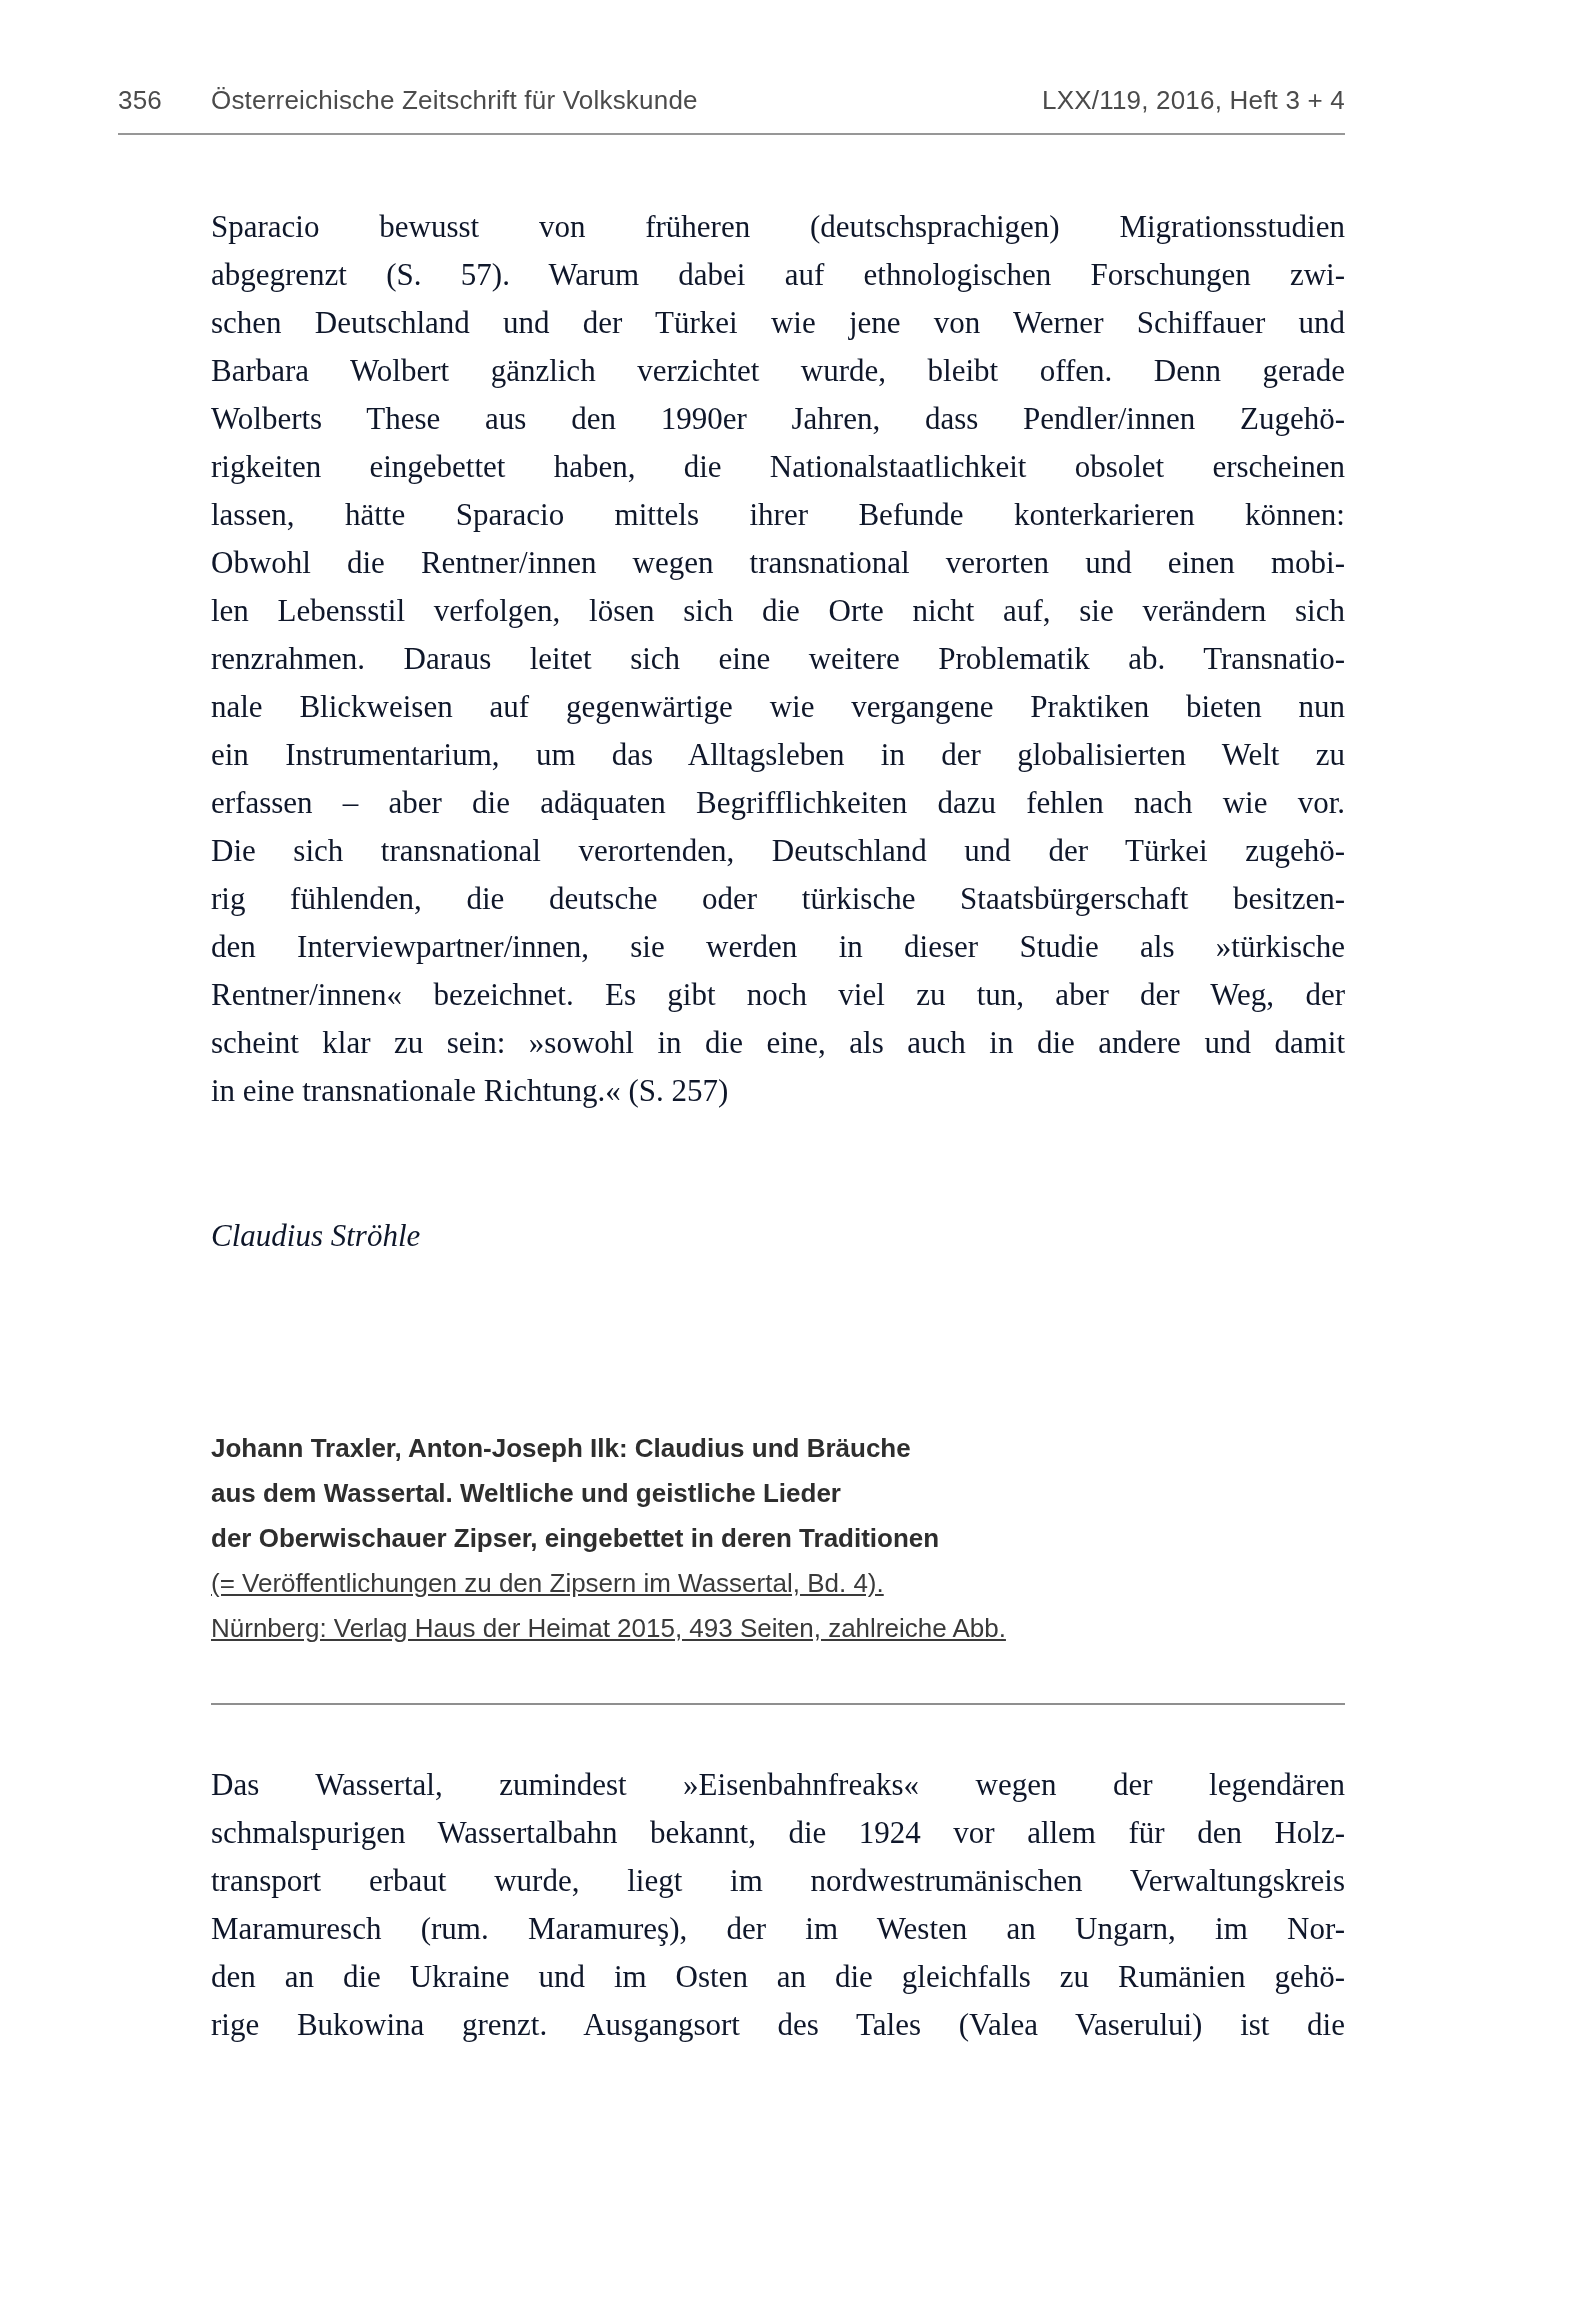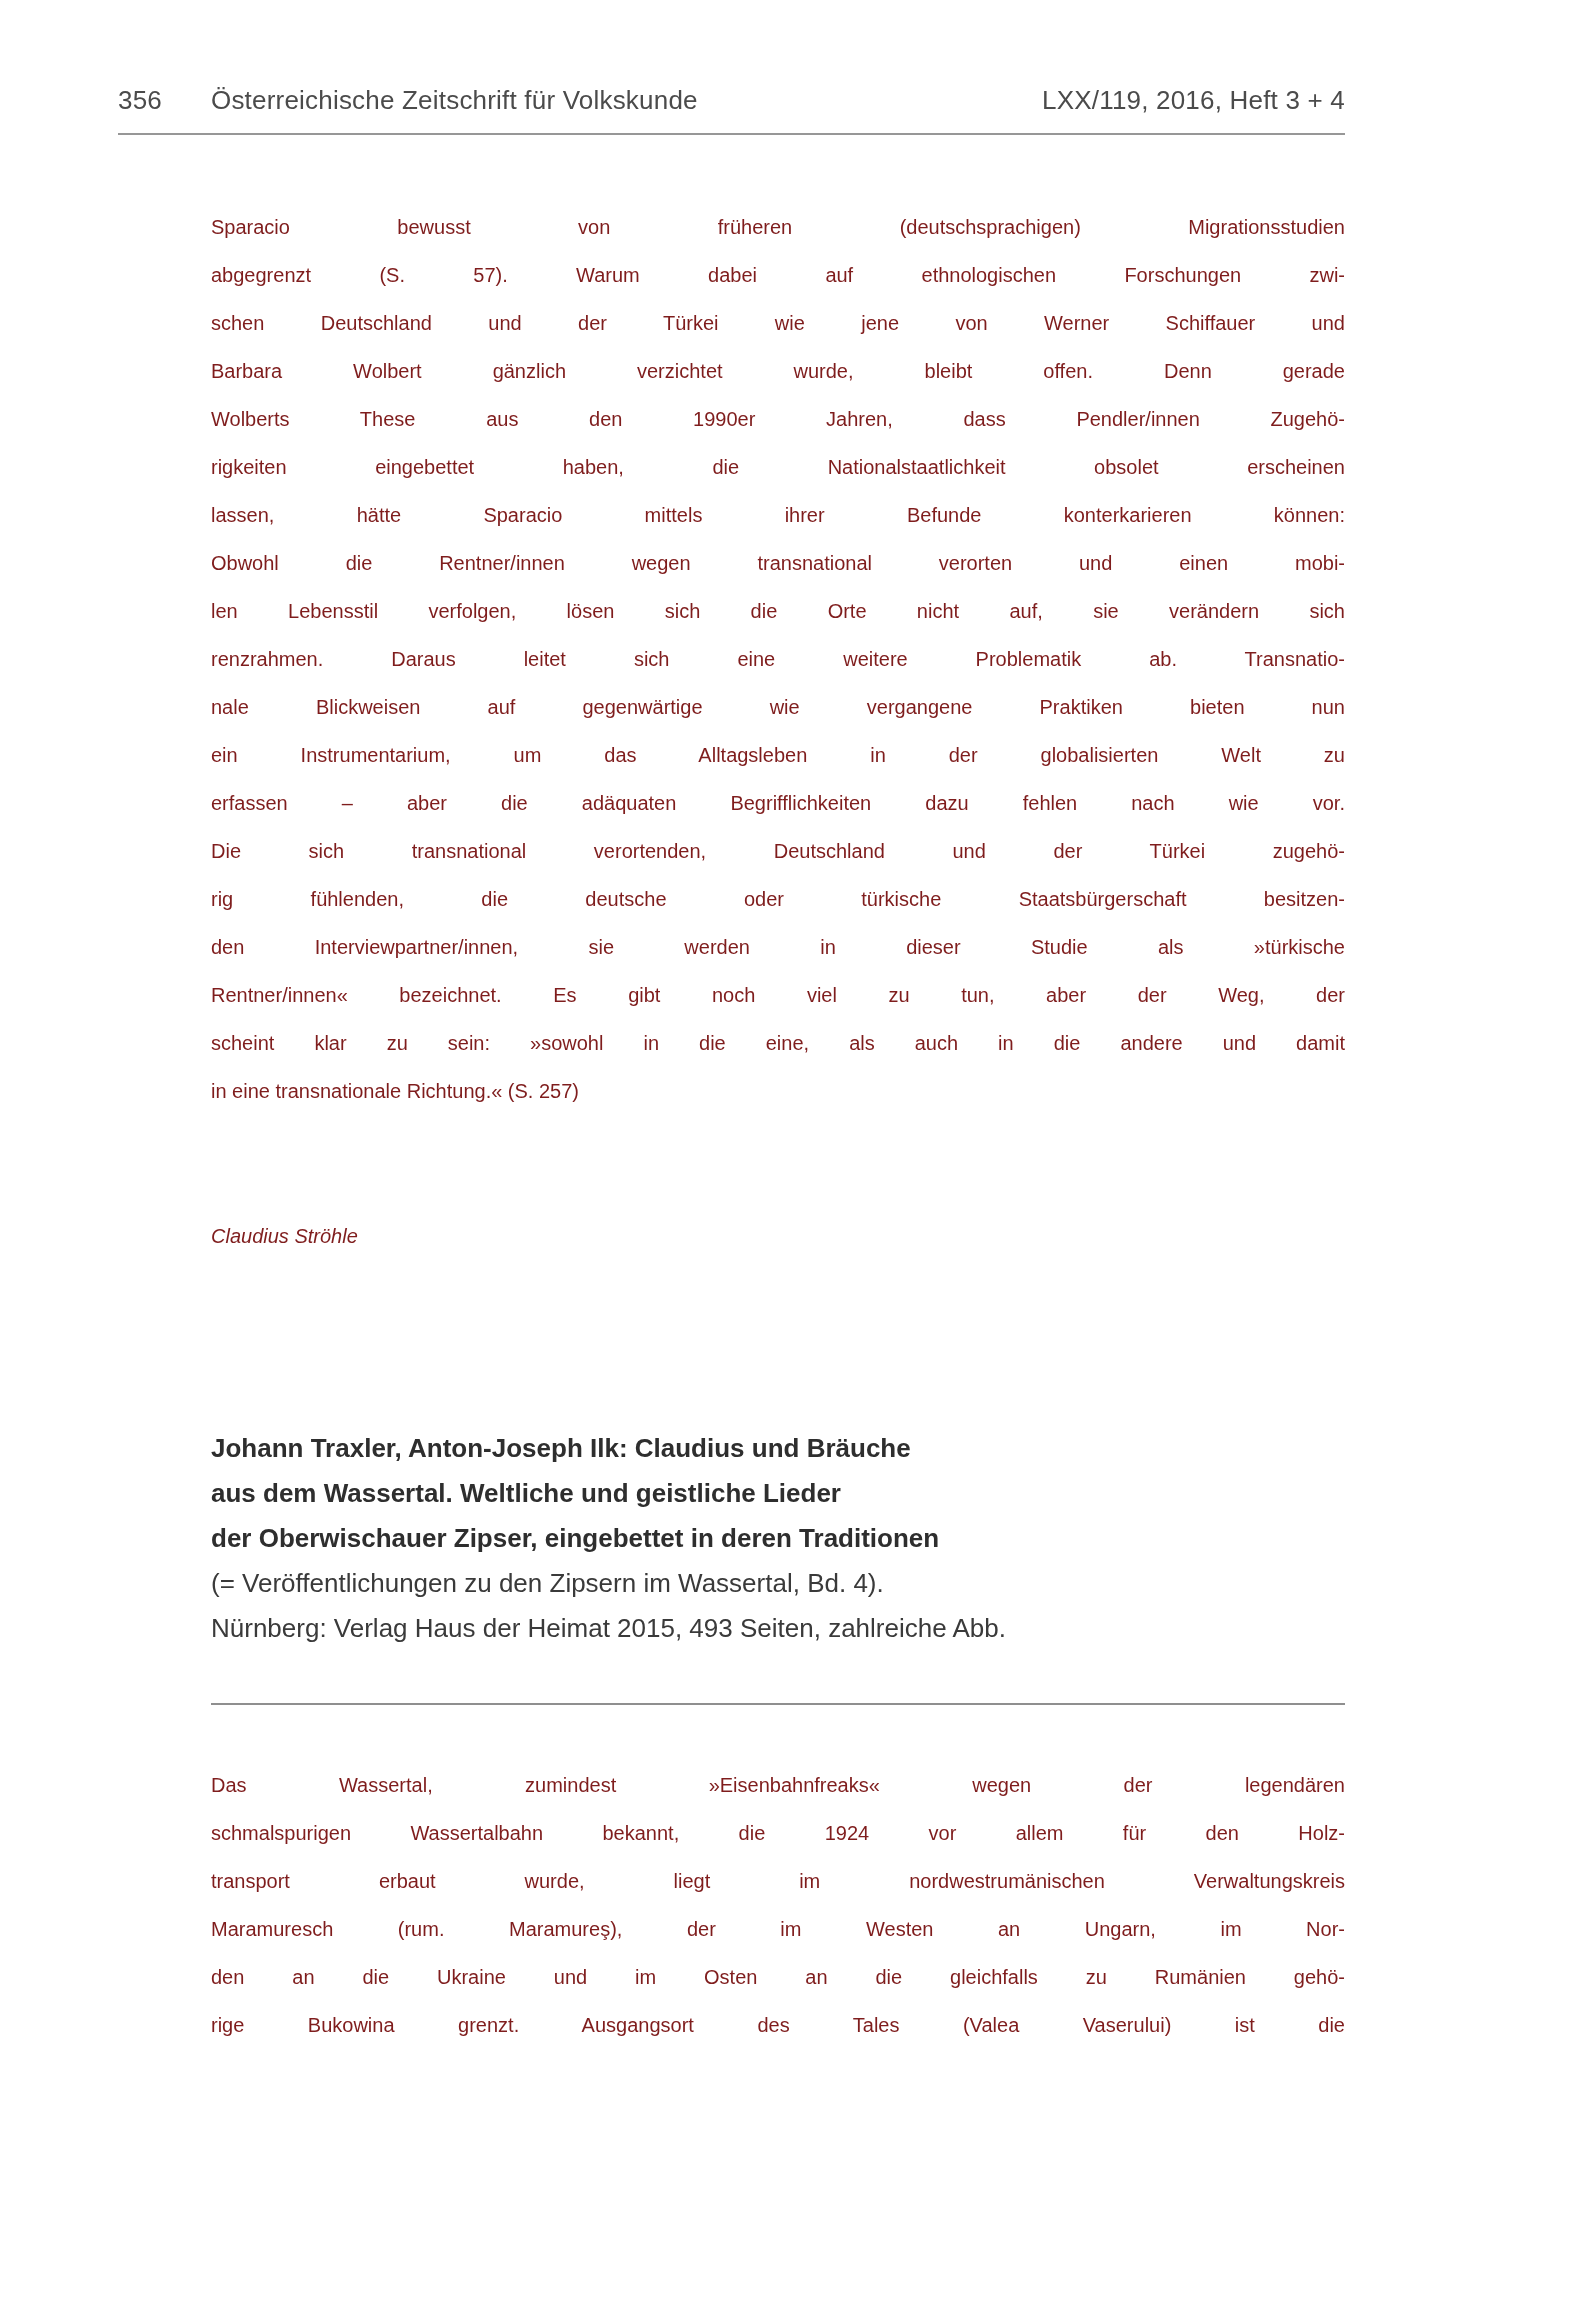--- a/index.html
+++ b/index.html
@@ -36,23 +36,23 @@
   .rule {
     position: absolute;
     height: 1.6px;
     background: #979797;
   }
   .rule-top { top: 133px; left: 118px; width: 1227px; }
   .rule-mid { top: 1703px; left: 211px; width: 1134px; background: #8f8f8f; }
 
   
   .serif {
-    font-family: Liberation Sans, sans-serif;
-    font-size: 20px;
-    color: #7f1d1d;
+    font-family: Liberation Serif, serif;
+    font-size: 31px;
+    color: #0f172a;
   }
   .para { position: absolute; left: 211px; width: 1134px; }
   .para .line {
     line-height: 48px;
     text-align: justify;
     text-align-last: justify;
   }
   .para .line:last-child { text-align-last: left; }
   .para.continues .line:last-child { text-align-last: justify; }
 
@@ -76,21 +76,21 @@
     width: 1134px;
     font-family: "Liberation Sans", sans-serif;
     font-size: 26px;
     color: #2e2e2e;
   }
   .bib .line {
     line-height: 45px;
     text-align: left;
   }
   .bib .bib-title { font-weight: 700; }
-  .bib .bib-details { font-weight: 400; color: #3a3a3a; }
+  .bib .bib-details { font-weight: 400; color: #3a3a3a; text-decoration: underline; }
 </style>
 </head>
 <body>
 
 <header class="running-head">
   <span class="pagenum">356</span>
   <span class="journal">Österreichische Zeitschrift für Volkskunde</span>
   <span class="issue">LXX/119, 2016, Heft 3 + 4</span>
 </header>
 

